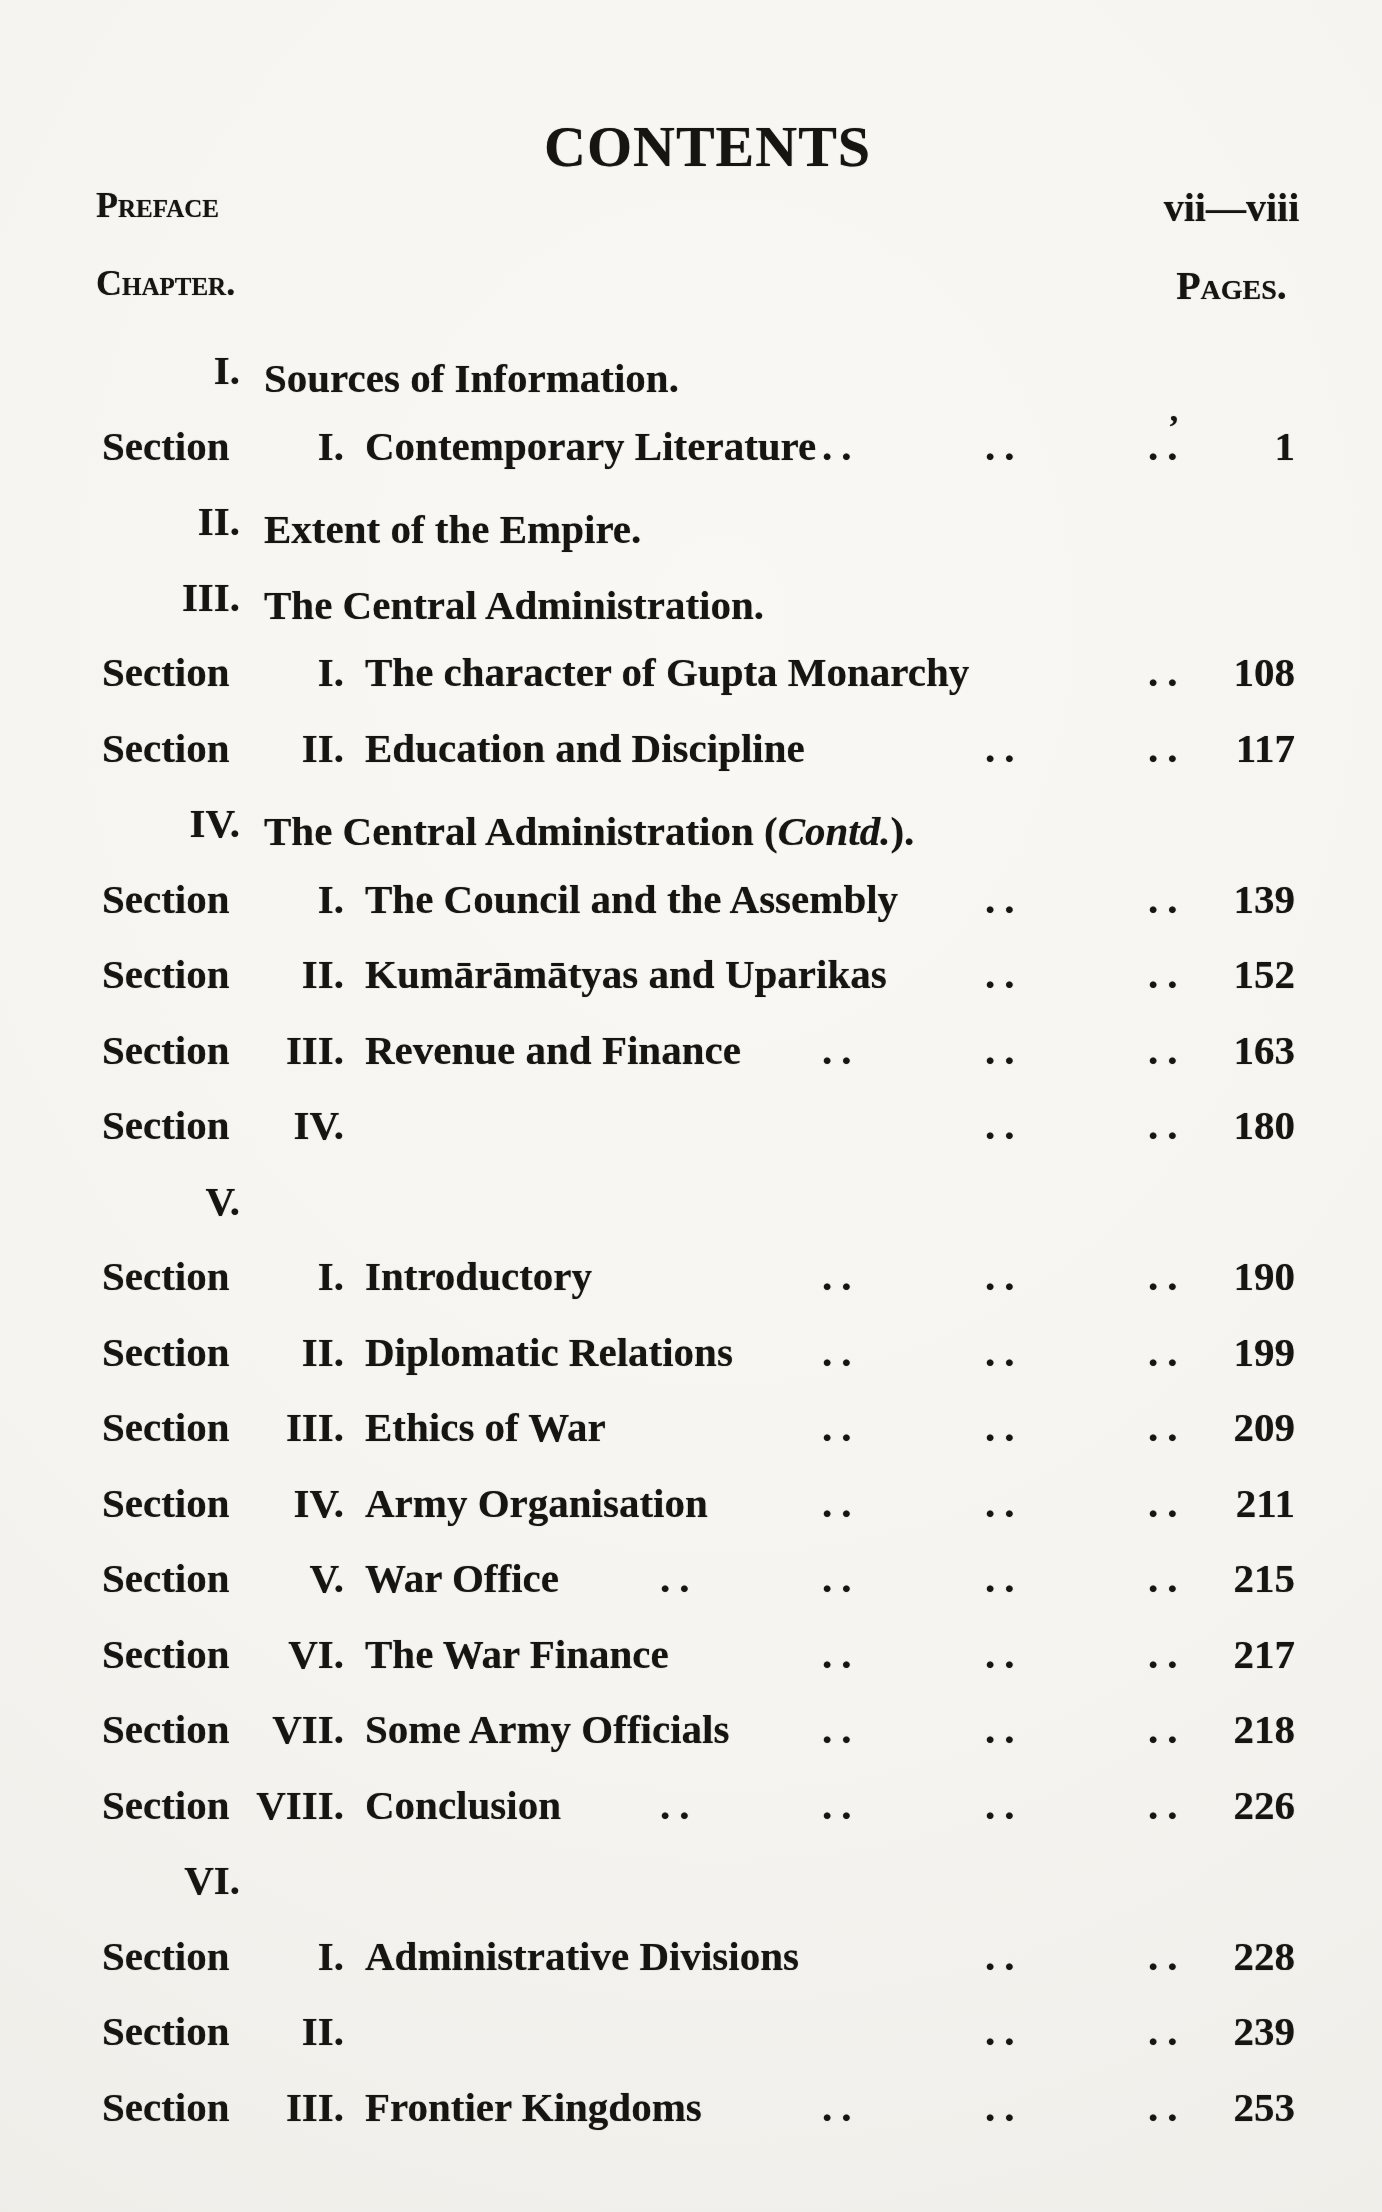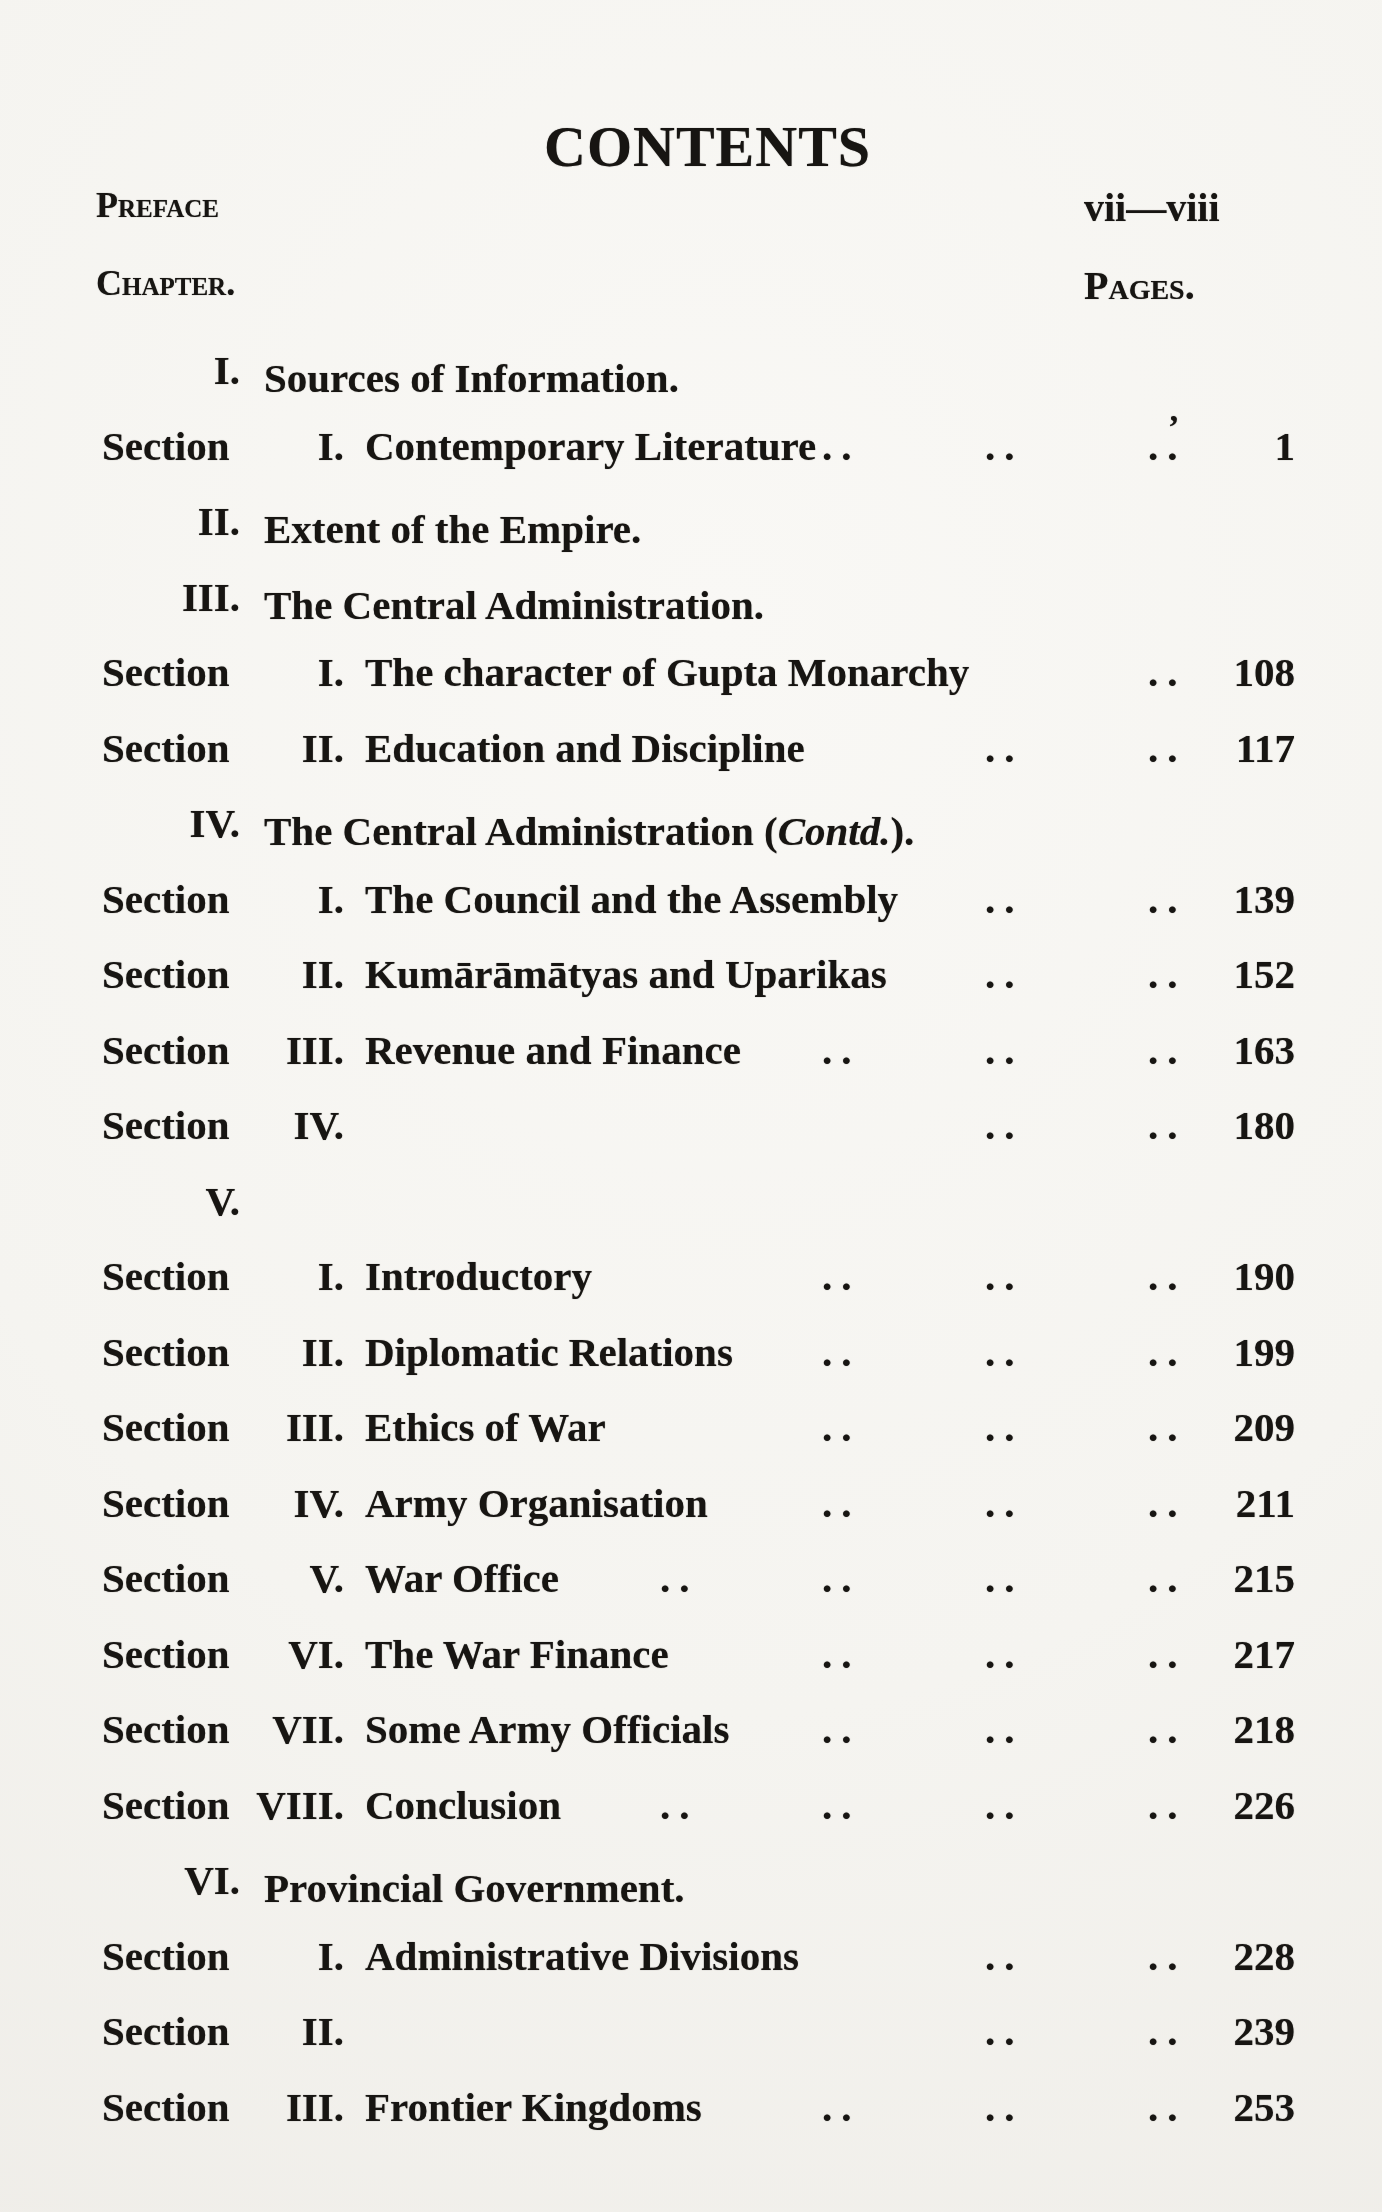--- a/index.html
+++ b/index.html
@@ -24,23 +24,23 @@
     font-size: 58px;
     letter-spacing: 1px;
     line-height: 1;
   }
 
   .hrow { position: absolute; left: 0; width: 100%; height: 56px; line-height: 1.1; }
   .sc { font-variant: small-caps; font-size: 36px; }
   .lbl-left { position: absolute; left: 96px; }
   .num-col {
     position: absolute;
-    left: 1084px;
+    left: 1124px;
     width: 215px;
-    text-align: left;
+    text-align: center;
   }
   .roman-pages { font-size: 40px; }
 
   .row { position: absolute; left: 0; width: 100%; height: 58px; font-size: 41px; line-height: 1.15; }
   .row .section-word { position: absolute; left: 102px; }
   .row.section .numeral { position: absolute; left: 240px; width: 104px; text-align: right; }
   .row.section .title   { position: absolute; left: 365px; white-space: nowrap; }
   .row.chapter .numeral { position: absolute; left: 135px; width: 105px; text-align: right; }
   .row.chapter .title   { position: absolute; left: 264px; white-space: nowrap; margin-top: 8px; }
   .leader {
@@ -224,21 +224,20 @@
         <span class="numeral ink">VIII.</span>
         <span class="title ink">Conclusion</span>
         <span class="leader ink" style="left: 660px;">..</span>
         <span class="leader ink" style="left: 822px;">..</span>
         <span class="leader ink" style="left: 985px;">..</span>
         <span class="leader ink" style="left: 1148px;">..</span>
         <span class="pagenum ink">226</span>
       </div>
       <div class="row chapter" style="top: 1857px;">
         <span class="numeral ink">VI.</span>
-        <span class="title ink">Provincial Government.</span>
       </div>
       <div class="row section" style="top: 1932.5px;">
         <span class="section-word ink">Section</span>
         <span class="numeral ink">I.</span>
         <span class="title ink">Administrative Divisions</span>
         <span class="leader ink" style="left: 985px;">..</span>
         <span class="leader ink" style="left: 1148px;">..</span>
         <span class="pagenum ink">228</span>
       </div>
       <div class="row section" style="top: 2008px;">

